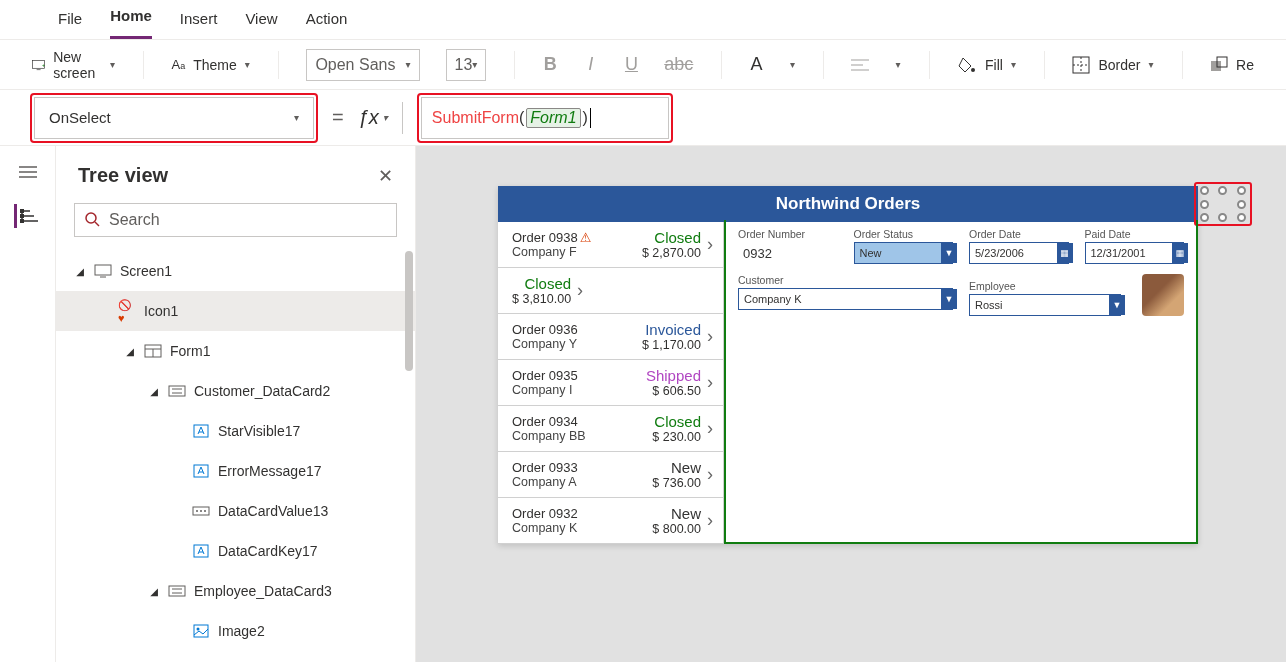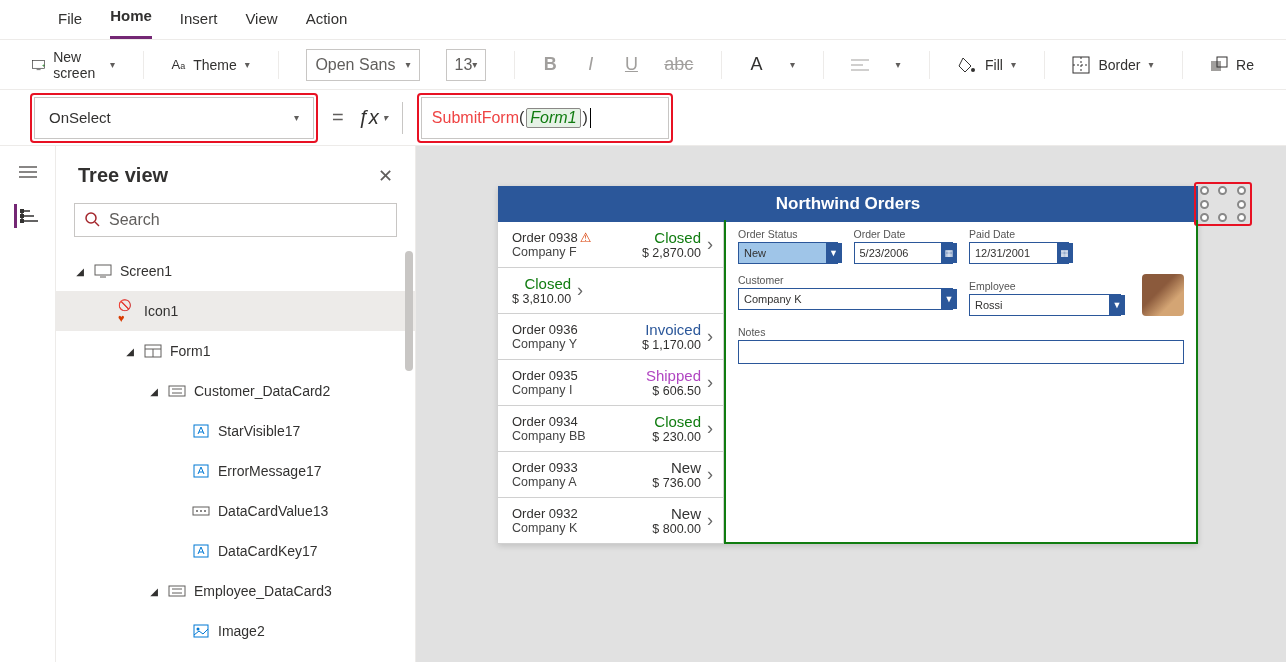--- a/index.html
+++ b/index.html
@@ -444,20 +444,24 @@
               <div class="list-right">
                 <div class="status New">New</div>
                 <div class="amount">$ 800.00</div>
               </div>
               <div class="arrow">›</div>
             </div>
           </div>
         <div class="app-form">
           <div class="form-grid">
             <div class="field">
+              <label>Order Number</label>
+              <div class="ctl readonly">0932</div>
+            </div>
+            <div class="field">
               <label>Order Status</label>
               <div class="ctl sel hl">
                   <span>New</span>
                   <div class="dd">▼</div>
                 </div>
             </div>
             <div class="field">
               <label>Order Date</label>
               <div class="ctl sel">
                   <span>5/23/2006</span>
@@ -481,23 +485,19 @@
             <div class="emp-row">
               <div class="field">
                 <label>Employee</label>
                 <div class="ctl sel">
                     <span>Rossi</span>
                     <div class="dd">▼</div>
                   </div>
               </div>
               <div class="emp-img"></div>
             </div>
-            <div class="field wide4">
-              <label>Notes</label>
-              <div class="notes-input"></div>
-            </div>
           </div>
         </div>
       </div>
     </div>
   </div>
 
 </div>
 
 </body></html>

